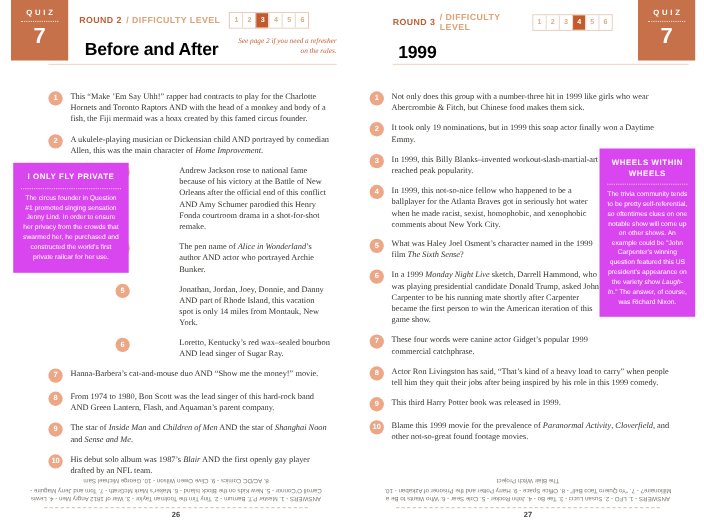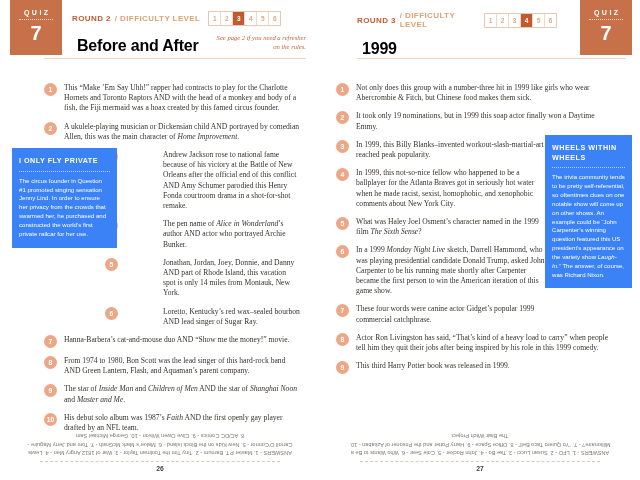--- a/index.html
+++ b/index.html
@@ -38,21 +38,21 @@
   .questions{position:absolute;top:83px;}
   .questions-left{left:44px;right:20px;}
   .questions-right{left:16px;right:30px;}
   .question{display:flex;gap:7px;margin-bottom:8px;}
   .question.indent-left{margin-left:61px;gap:45px;}
   .question.indent-right{margin-right:64px;}
   .q-circle{flex:none;width:13px;height:13px;border-radius:50%;background:#eca787;color:#fff;font-weight:bold;font-size:6.8px;display:flex;align-items:center;justify-content:center;margin-top:0;}
   .q-text{margin:0;font-family:"Liberation Serif",serif;font-size:7.6px;line-height:10.2px;color:#35332f;}
 
   
-  .panel{position:absolute;background:#3b82f6;color:#fff;padding:8px 7px 9px 7px;box-sizing:border-box;}
+  .panel{position:absolute;background:#d946ef;color:#fff;padding:8px 7px 9px 7px;box-sizing:border-box;text-align:center;}
   .panel-left{left:12px;top:148px;width:105px;}
   .panel-right{right:8px;top:135px;width:87px;}
   .panel-title{font-weight:bold;font-size:7.2px;line-height:1.35;letter-spacing:.5px;border-bottom:1px dotted rgba(255,255,255,.65);padding-bottom:5px;margin-bottom:5px;}
   .panel-body{font-size:6.1px;line-height:1.45;}
 
   
   .page-footer{position:absolute;bottom:8px;left:26px;right:26px;text-align:center;}
   .answers{transform:rotate(180deg);font-size:5.6px;line-height:1.5;color:#7d7973;text-align:center;}
   .footer-rule{border-top:1px dashed #ddc9bb;margin:4px 14px 3px 14px;}
   .page-number{font-weight:bold;font-size:6.8px;color:#403e3a;}
@@ -117,25 +117,25 @@
       <div class="question">
           <span class="q-circle">7</span>
           <p class="q-text">Hanna-Barbera’s cat-and-mouse duo AND “Show me the money!” movie.</p>
         </div>
       <div class="question">
           <span class="q-circle">8</span>
           <p class="q-text">From 1974 to 1980, Bon Scott was the lead singer of this hard-rock band AND Green Lantern, Flash, and Aquaman’s parent company.</p>
         </div>
       <div class="question">
           <span class="q-circle">9</span>
-          <p class="q-text">The star of <i>Inside Man</i> and <i>Children of Men</i> AND the star of <i>Shanghai Noon</i> and <i>Master and Me</i>.</p>
+          <p class="q-text">The star of <i>Inside Man</i> and <i>Children of Men</i> AND the star of <i>Shanghai Noon</i> and <i>Sense and Me</i>.</p>
         </div>
       <div class="question">
           <span class="q-circle">10</span>
-          <p class="q-text">His debut solo album was 1987’s <i>Faith</i> AND the first openly gay player drafted by an NFL team.</p>
+          <p class="q-text">His debut solo album was 1987’s <i>Blair</i> AND the first openly gay player drafted by an NFL team.</p>
         </div>
     </div>
 
     <aside class="panel panel-left">
       <div class="panel-title">I ONLY FLY PRIVATE</div>
       <div class="panel-body">The circus founder in Question #1 promoted singing sensation Jenny Lind. In order to ensure her privacy from the crowds that swarmed her, he purchased and constructed the world’s first private railcar for her use.</div>
     </aside>
 
     <div class="page-footer">
       <div class="answers">ANSWERS - 1. Master P.T. Barnum - 2. Tiny Tim the Toolman Taylor - 3. War of 1812 Angry Men - 4. Lewis Carroll O’Connor - 5. New Kids on the Block Island - 6. Maker’s Mark McGrath - 7. Tom and Jerry Maguire - 8. AC/DC Comics - 9. Clive Owen Wilson - 10. George Michael Sam</div>
@@ -200,20 +200,24 @@
           <p class="q-text">These four words were canine actor Gidget’s popular 1999 commercial catchphrase.</p>
         </div>
       <div class="question">
           <span class="q-circle">8</span>
           <p class="q-text">Actor Ron Livingston has said, “That’s kind of a heavy load to carry” when people tell him they quit their jobs after being inspired by his role in this 1999 comedy.</p>
         </div>
       <div class="question">
           <span class="q-circle">9</span>
           <p class="q-text">This third Harry Potter book was released in 1999.</p>
         </div>
+      <div class="question">
+          <span class="q-circle">10</span>
+          <p class="q-text">Blame this 1999 movie for the prevalence of <i>Paranormal Activity</i>, <i>Cloverfield</i>, and other not-so-great found footage movies.</p>
+        </div>
     </div>
 
     <aside class="panel panel-right">
       <div class="panel-title">WHEELS WITHIN WHEELS</div>
       <div class="panel-body">The trivia community tends to be pretty self-referential, so oftentimes clues on one notable show will come up on other shows. An example could be “John Carpenter’s winning question featured this US president’s appearance on the variety show <i>Laugh-In</i>.” The answer, of course, was Richard Nixon.</div>
     </aside>
 
     <div class="page-footer">
       <div class="answers">ANSWERS - 1. LFO - 2. Susan Lucci - 3. Tae Bo - 4. John Rocker - 5. Cole Sear - 6. Who Wants to Be a Millionaire? - 7. “Yo Quiero Taco Bell” - 8. Office Space - 9. Harry Potter and the Prisoner of Azkaban - 10. The Blair Witch Project</div>
       <div class="footer-rule"></div>

